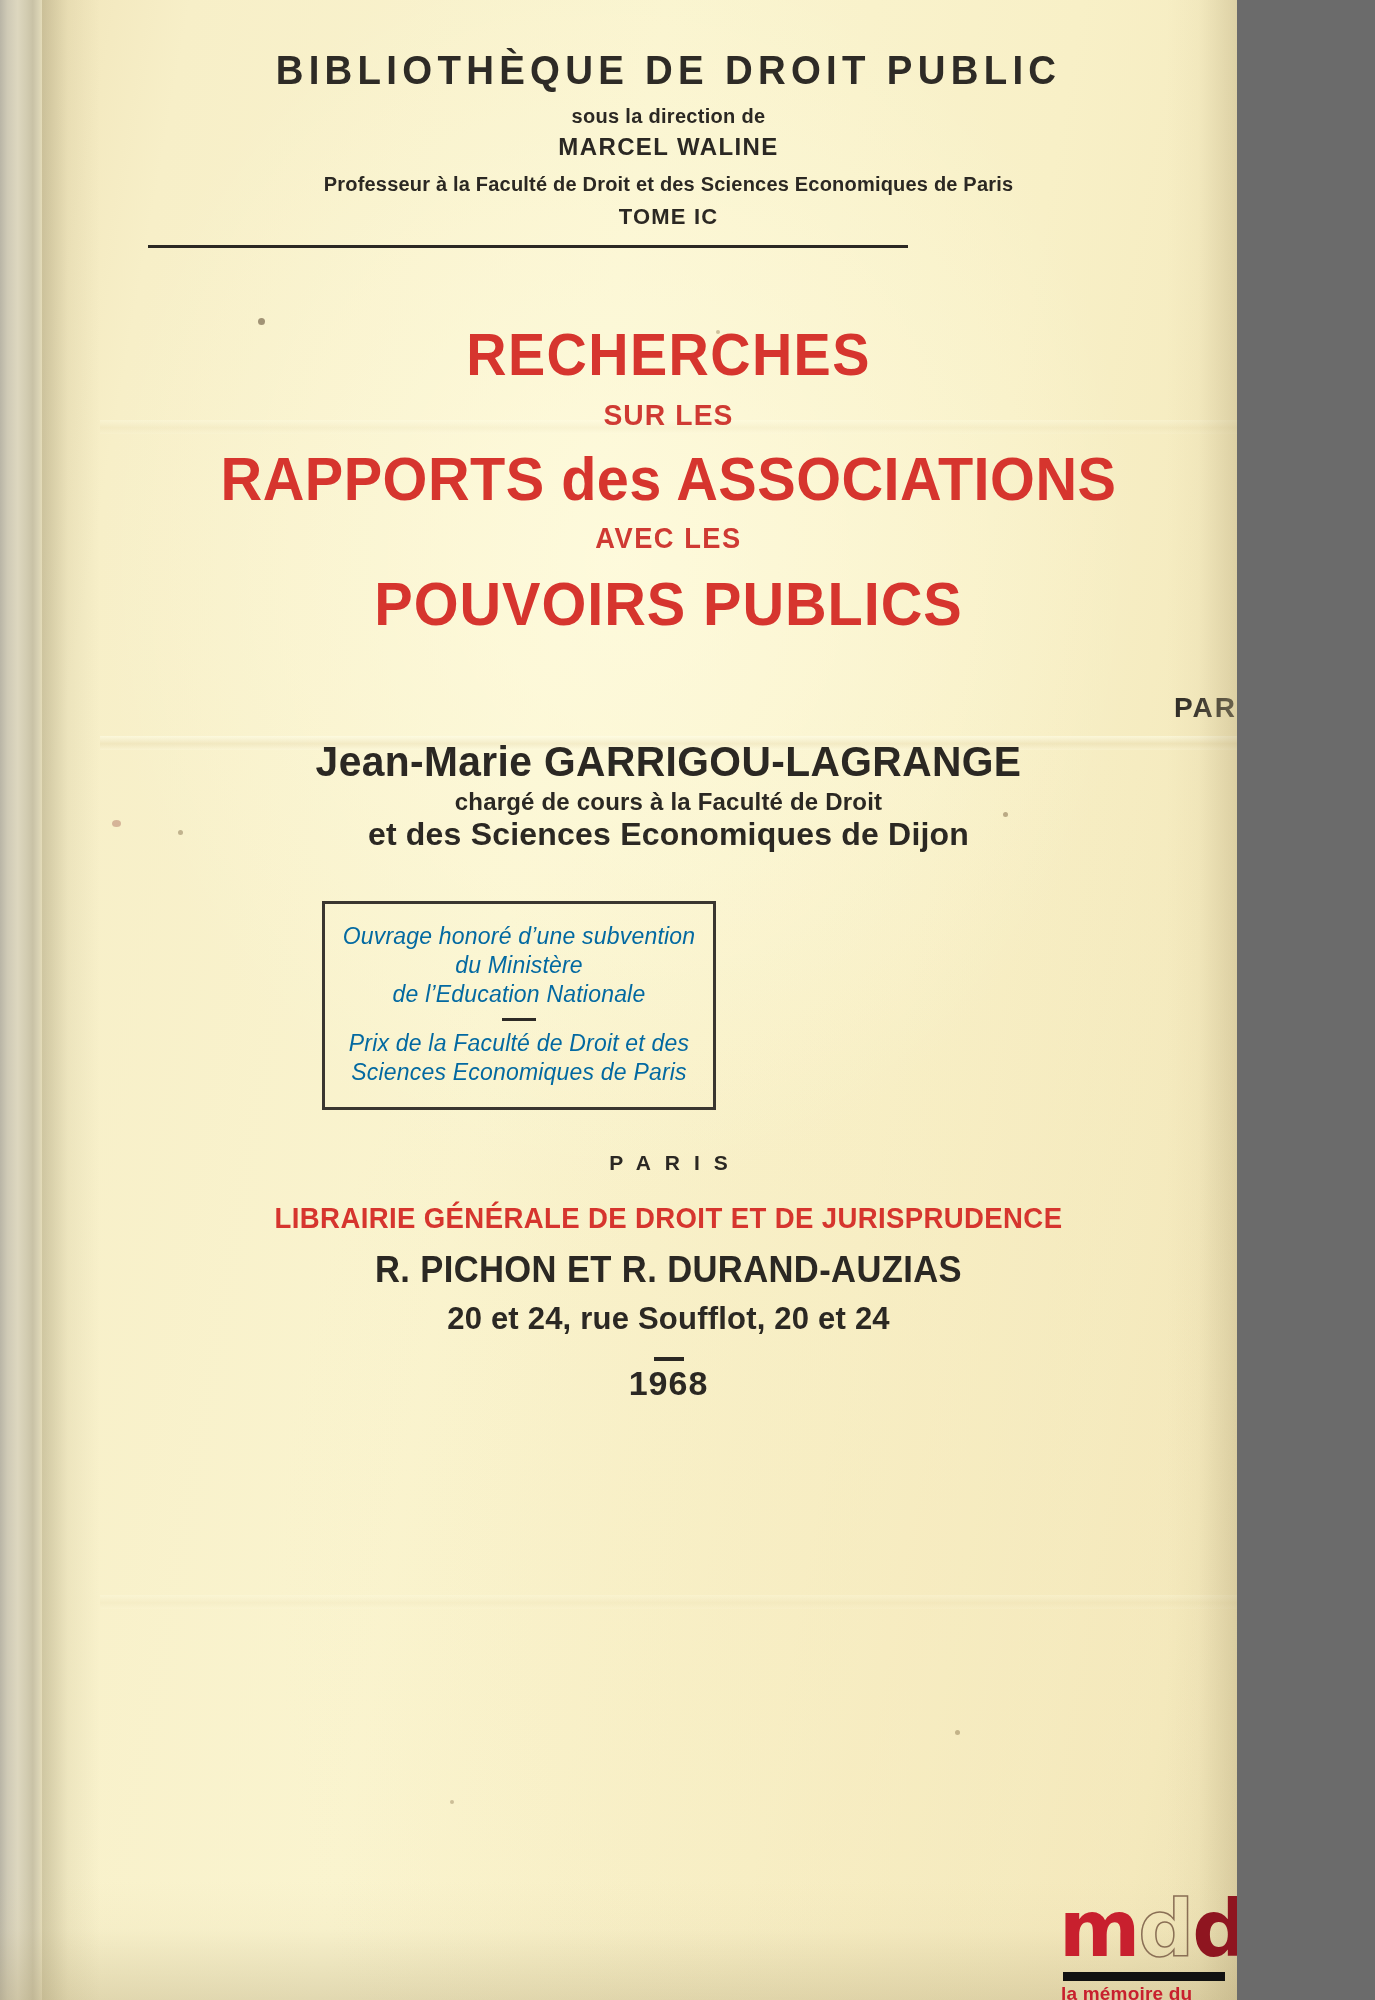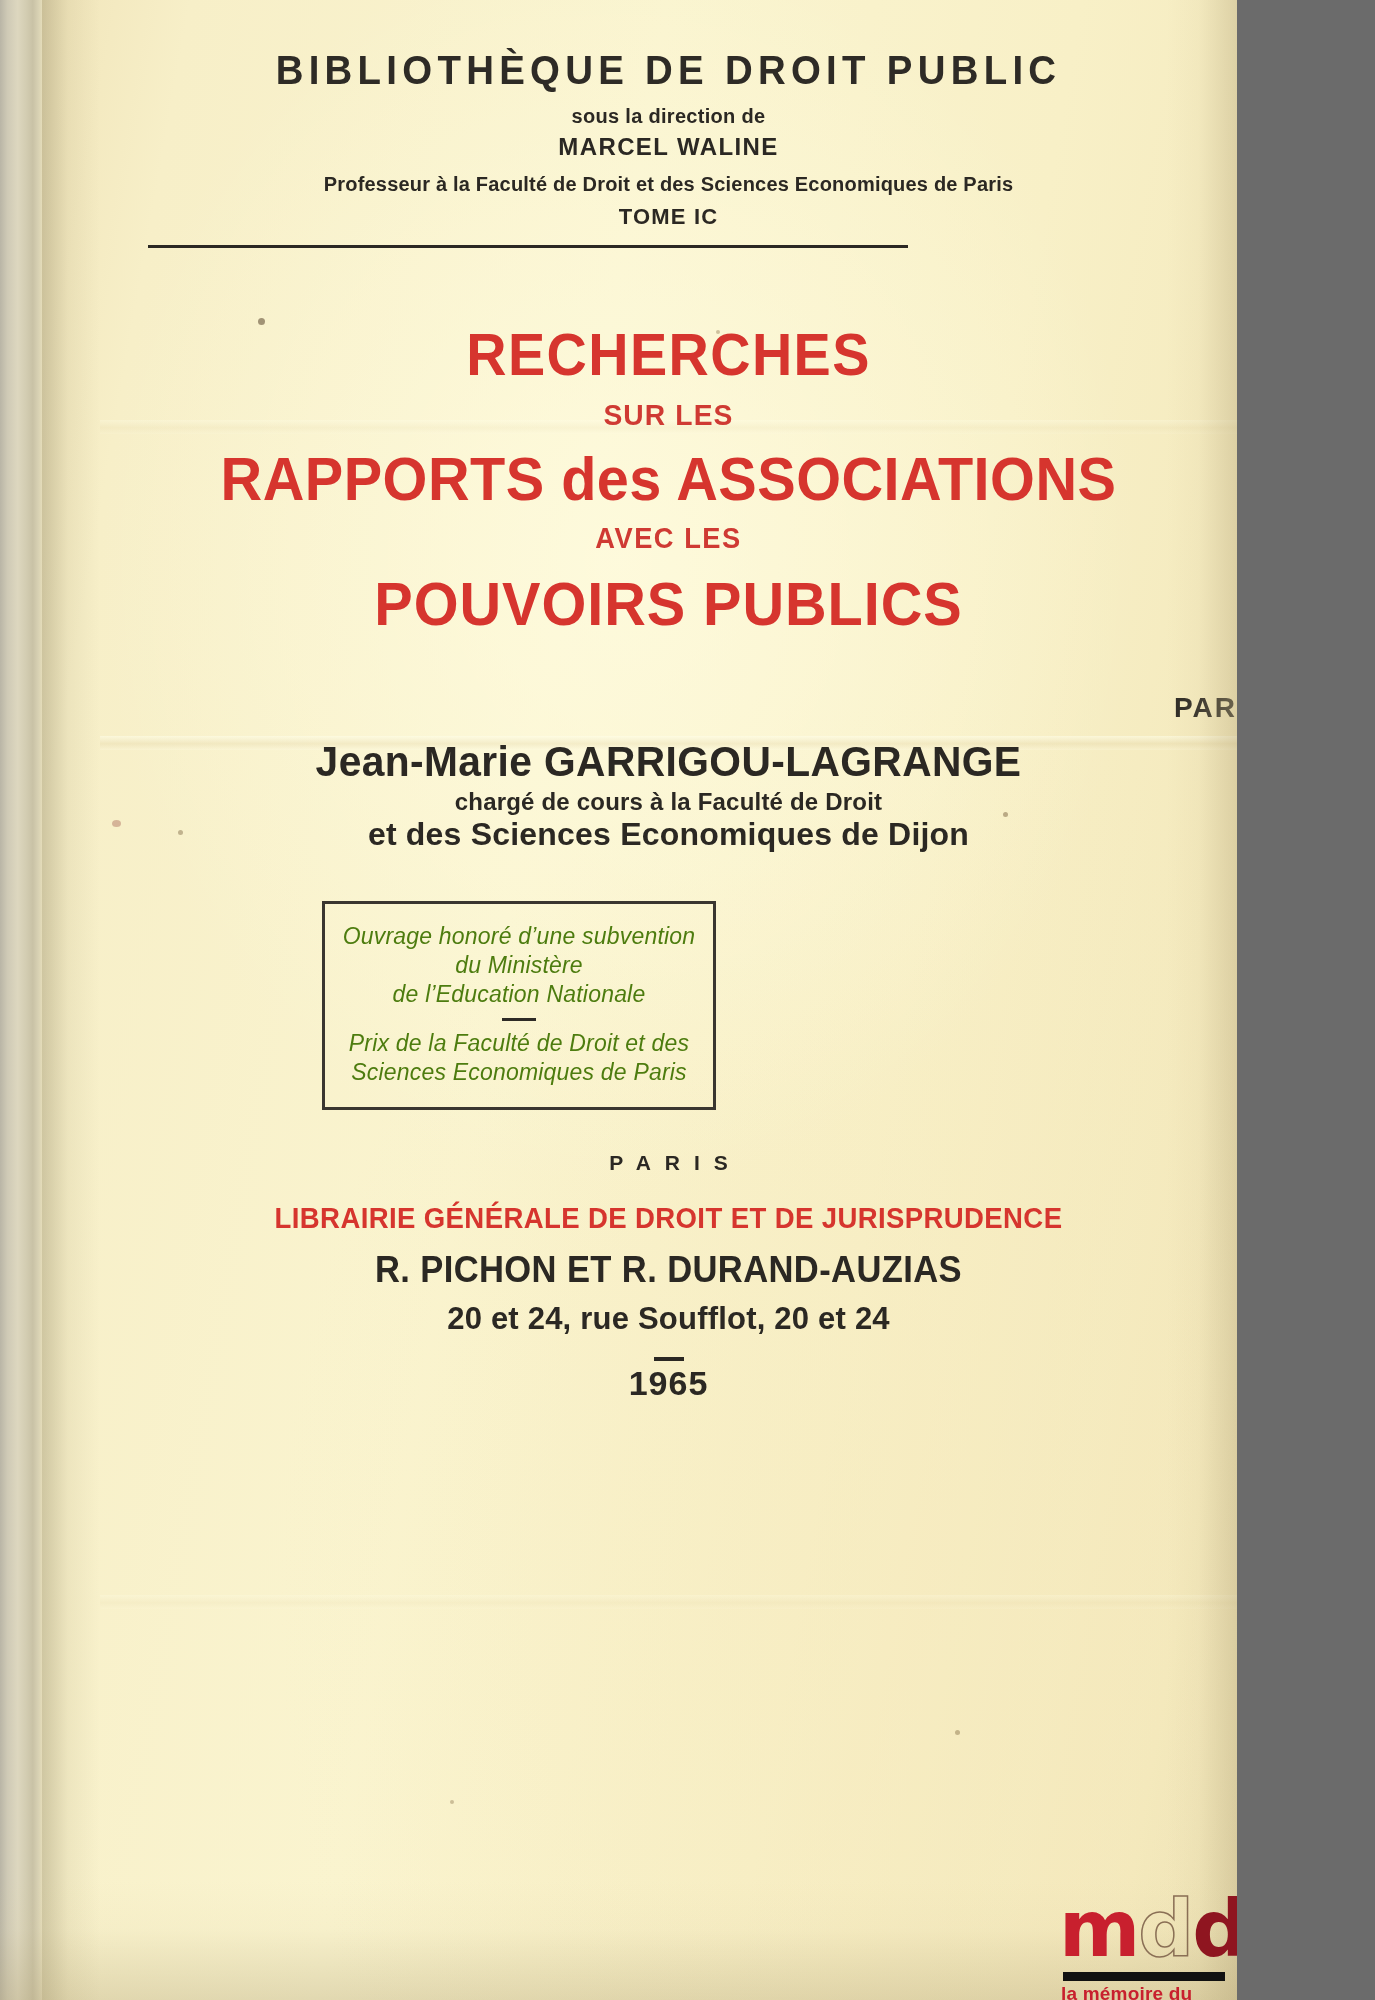--- a/index.html
+++ b/index.html
@@ -226,21 +226,21 @@
     width: 394px;
     border: 3px solid #3a3630;
     padding: 18px 10px 20px 10px;
     text-align: center;
     box-sizing: border-box;
   }
   .award-line {
     font-style: italic;
     font-size: 23px;
     line-height: 29px;
-    color: #4d7c0f;
+    color: #0369a1;
     letter-spacing: 0.2px;
   }
   .award-divider {
     width: 34px;
     height: 3px;
     background: #2e2b26;
     margin: 9px auto 8px auto;
   }
 
   
@@ -389,21 +389,21 @@
       <div class="award-divider"></div>
       <div class="award-line">Prix de la Faculté de Droit et des</div>
       <div class="award-line">Sciences Economiques de Paris</div>
     </div>
 
     <div class="p-city">PARIS</div>
     <div class="p-house">LIBRAIRIE GÉNÉRALE DE DROIT ET DE JURISPRUDENCE</div>
     <div class="p-names">R. PICHON ET R. DURAND-AUZIAS</div>
     <div class="p-address">20 et 24, rue Soufflot, 20 et 24</div>
     <div class="p-divider"></div>
-    <div class="p-year">1965</div>
+    <div class="p-year">1968</div>
 
   </div>
 
   <div class="gutter"></div>
   <div class="gutter-shadow"></div>
   <div class="edge-right"></div>
   <div class="edge-bottom"></div>
 
   <div class="logo">
     <div class="logo-mark"><span class="logo-m">m</span><span class="logo-d-outline">d</span><span class="logo-d-solid">d</span></div>

